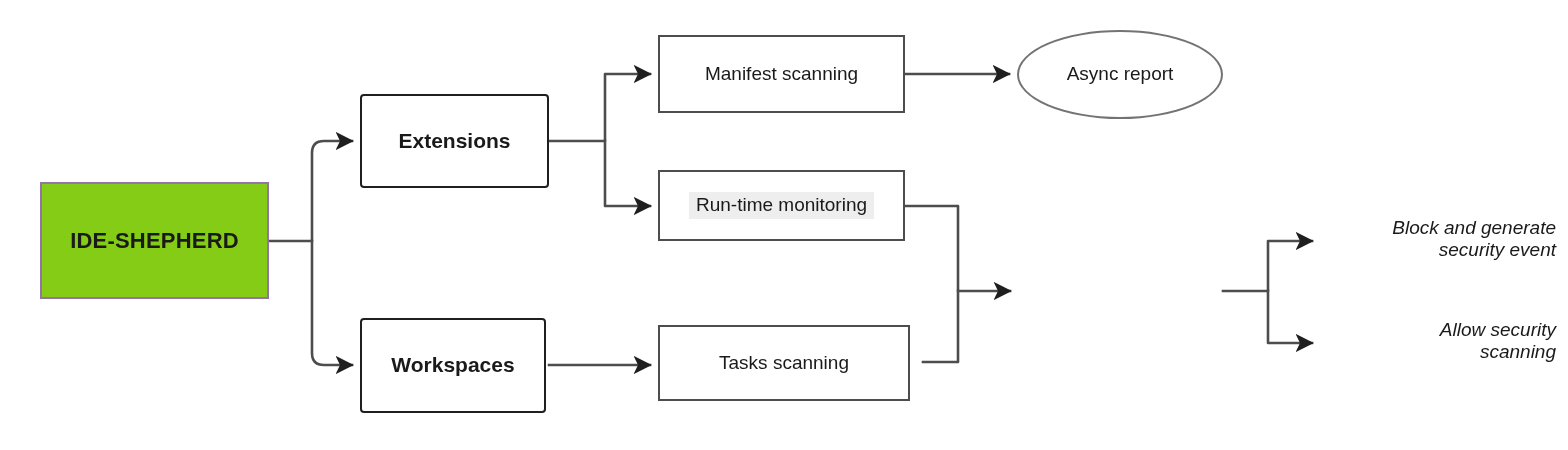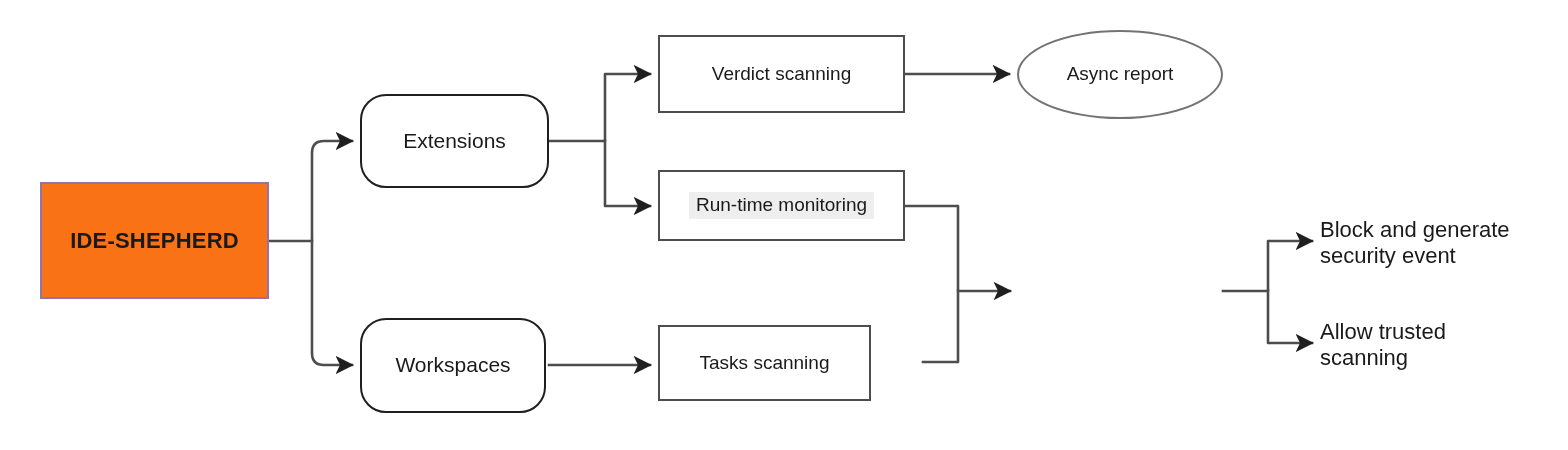--- a/index.html
+++ b/index.html
@@ -39,66 +39,67 @@
     background: #ffffff;
   }
   .node .label { display: block; line-height: 1.18; }
 
   
   .node-root {
     left: 40px;
     top: 182px;
     width: 229px;
     height: 117px;
-    background: #f97316;
+    background: #84cc16;
     border: 2px solid #9673a6;
     font-size: 22px;
     font-weight: bold;
     letter-spacing: 0.2px;
   }
 
   
   .node-rounded {
     border: 2px solid #1f1f1f;
-    border-radius: 26px;
+    border-radius: 4px;
     font-size: 21px;
-    font-weight: normal;
+    font-weight: bold;
   }
   .node-extensions { left: 360px; top: 94px;  width: 189px; height: 94px; }
   .node-workspaces { left: 360px; top: 318px; width: 186px; height: 95px; }
 
   
   .node-rect {
     border: 2px solid #4d4d4d;
     font-size: 19px;
   }
   .node-manifest { left: 658px; top: 35px;  width: 247px; height: 78px; }
   .node-runtime  { left: 658px; top: 170px; width: 247px; height: 71px; }
-  .node-tasks    { left: 658px; top: 325px; width: 213px; height: 76px; }
+  .node-tasks    { left: 658px; top: 325px; width: 252px; height: 76px; }
 
   
   .node-runtime .label {
     background: #eeeeee;
     padding: 2px 7px;
   }
 
   
   .node-ellipse {
     border: 2px solid #737373;
     border-radius: 50%;
     font-size: 19px;
   }
   .node-async   { left: 1017px; top: 30px;  width: 206px; height: 89px; }
   .node-verdict { left: 1018px; top: 243px; width: 205px; height: 96px; }
 
   
   .node-text {
     display: block;
-    text-align: left;
-    font-size: 22px;
+    text-align: right;
+    font-size: 19px;
+    font-style: italic;
     line-height: 1.32;
     color: #1a1a1a;
     background: transparent;
   }
   .outcome-block { left: 1320px; top: 217px; width: 236px; }
   .outcome-allow { left: 1320px; top: 319px; width: 236px; }
 </style>
 </head>
 <body>
 
@@ -136,21 +137,21 @@
 
   <div class="node node-rounded node-extensions">
     <span class="label">Extensions</span>
   </div>
 
   <div class="node node-rounded node-workspaces">
     <span class="label">Workspaces</span>
   </div>
 
   <div class="node node-rect node-manifest">
-    <span class="label">Verdict scanning</span>
+    <span class="label">Manifest scanning</span>
   </div>
 
   <div class="node node-rect node-runtime">
     <span class="label">Run-time monitoring</span>
   </div>
 
   <div class="node node-rect node-tasks">
     <span class="label">Tasks scanning</span>
   </div>
 
@@ -158,17 +159,17 @@
     <span class="label">Async report</span>
   </div>
 
 
   <div class="node node-text outcome-block">
     <span class="label">Block and generate</span>
     <span class="label">security event</span>
   </div>
 
   <div class="node node-text outcome-allow">
-    <span class="label">Allow trusted</span>
+    <span class="label">Allow security</span>
     <span class="label">scanning</span>
   </div>
 
 </div>
 
 </body></html>

